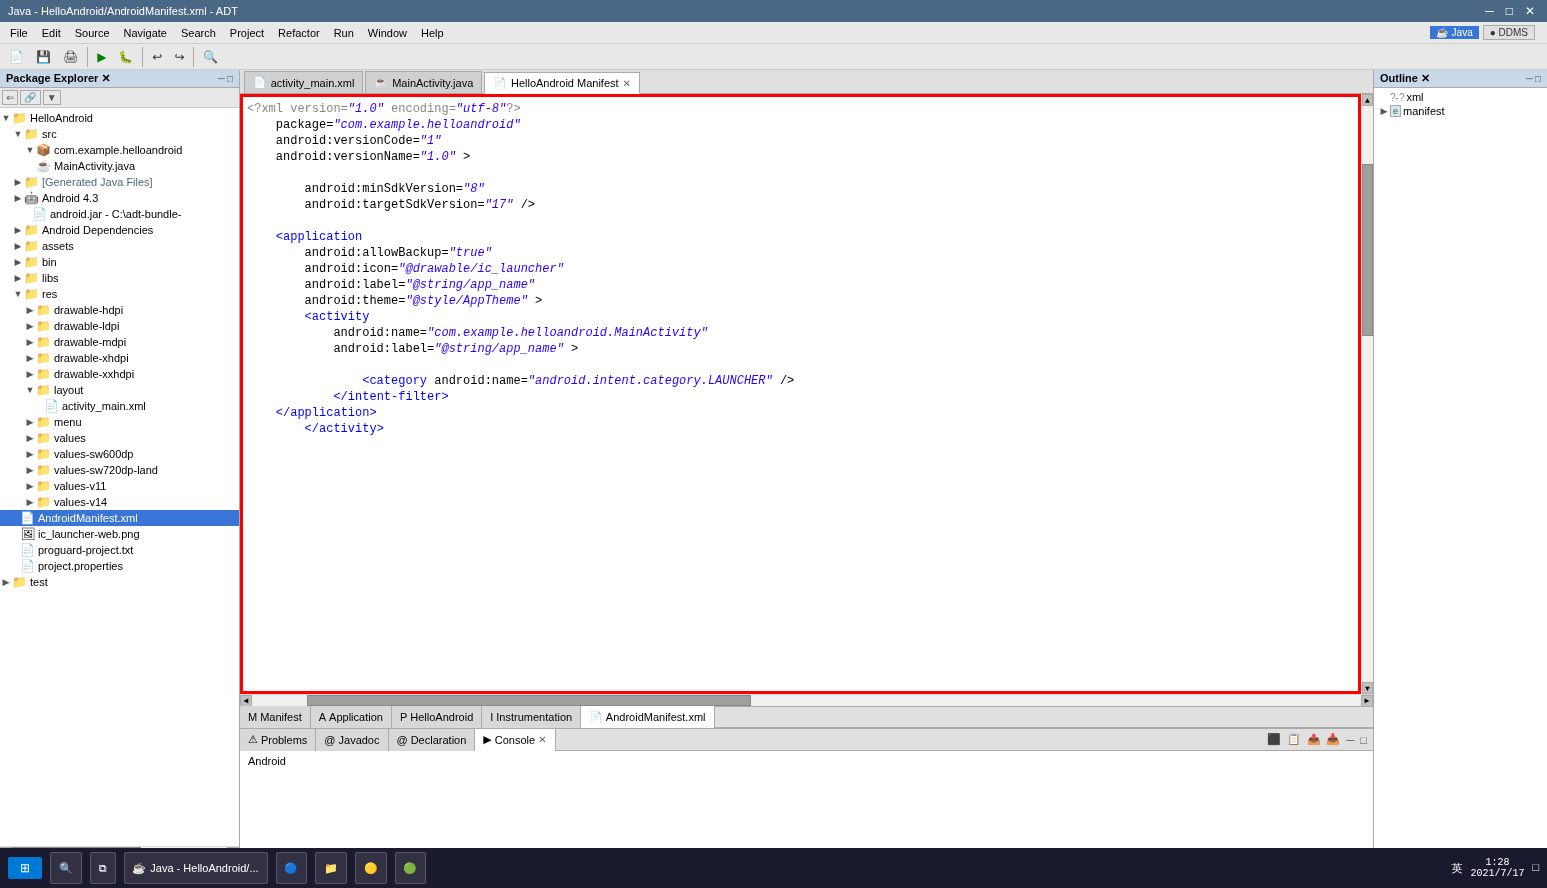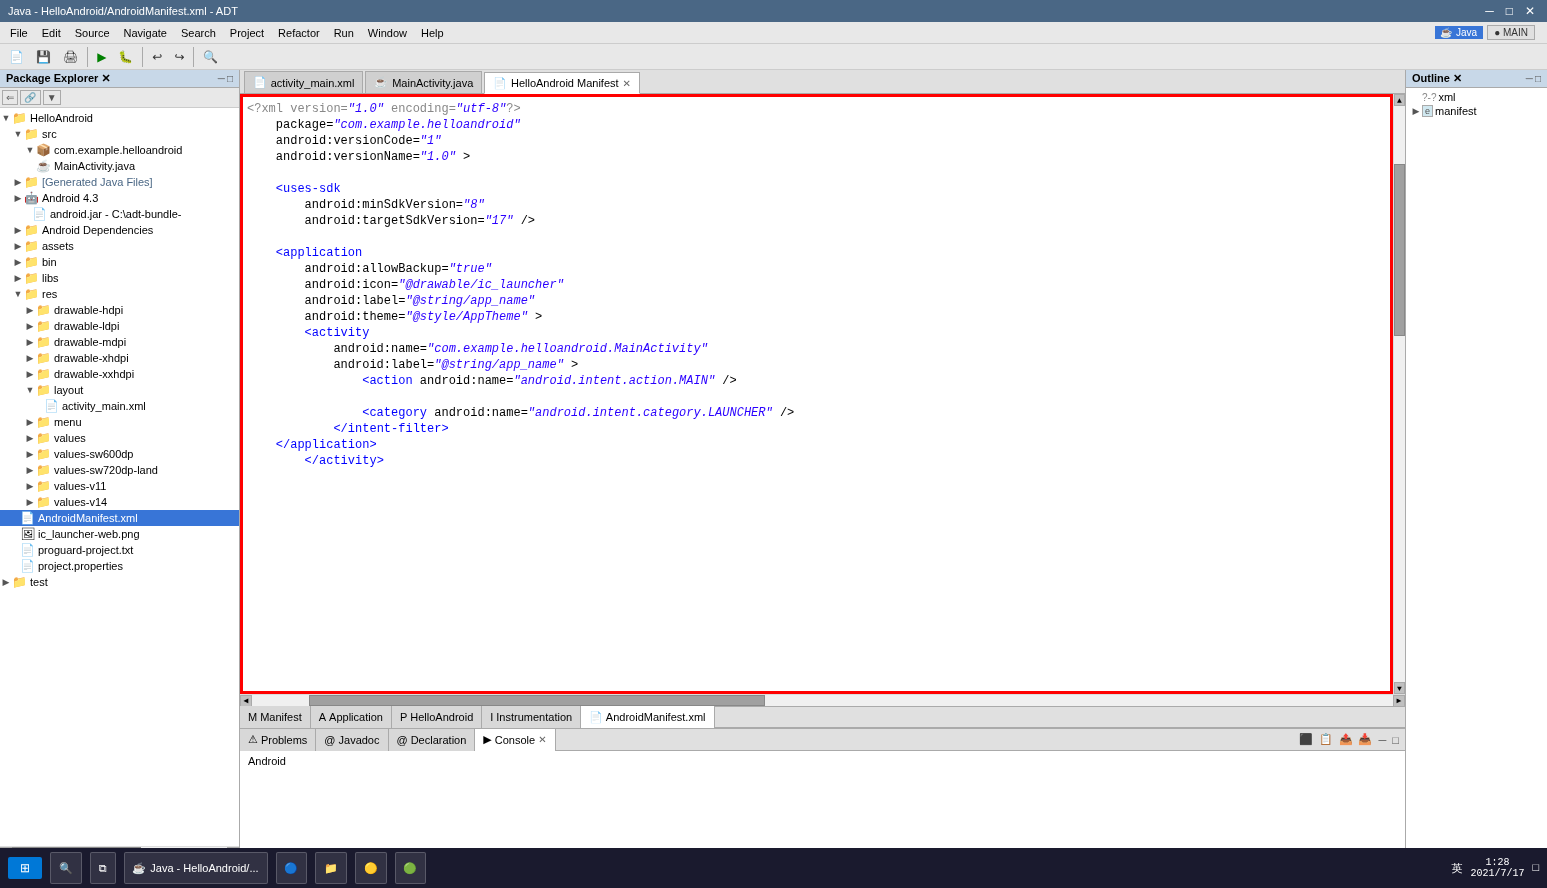--- a/index.html
+++ b/index.html
@@ -224,21 +224,21 @@
       flex: 1;
       background: white;
       padding: 4px 8px;
       font-family: 'Segoe UI', sans-serif;
       font-size: 11px;
       overflow: auto;
     }
 
     
     .panel-outline {
-      width: 142px;
+      width: 174px;
       background: white;
       border-left: 1px solid #aaa;
       display: flex;
       flex-direction: column;
     }
 
     .outline-content {
       flex: 1;
       overflow-y: auto;
       padding: 2px 4px;
@@ -312,21 +312,21 @@
   <span class="menu-item">Navigate</span>
   <span class="menu-item">Search</span>
   <span class="menu-item">Project</span>
   <span class="menu-item">Refactor</span>
   <span class="menu-item">Run</span>
   <span class="menu-item">Window</span>
   <span class="menu-item">Help</span>
   <div style="flex:1"></div>
   <div style="display:flex;gap:4px;align-items:center;margin-right:8px;">
     <span style="background:#3875d7;color:white;padding:1px 6px;font-size:10px;cursor:pointer;">☕ Java</span>
-    <span style="background:#e0e0e0;color:#333;padding:1px 6px;font-size:10px;cursor:pointer;border:1px solid #aaa;">● MAIN</span>
+    <span style="background:#e0e0e0;color:#333;padding:1px 6px;font-size:10px;cursor:pointer;border:1px solid #aaa;">● DDMS</span>
   </div>
 </div>
 
 <div class="toolbar">
   <button class="toolbar-btn">📄</button>
   <button class="toolbar-btn">💾</button>
   <button class="toolbar-btn">🖨</button>
   <div class="toolbar-sep"></div>
   <button class="toolbar-btn" style="color:green;">▶</button>
   <button class="toolbar-btn">🐛</button>
@@ -575,23 +575,20 @@
             <div class="code-line">
               <span class="line-content">    android:versionCode=<span class="xml-val">"1"</span></span>
             </div>
             <div class="code-line">
               <span class="line-content">    android:versionName=<span class="xml-val">"1.0"</span> &gt;</span>
             </div>
             <div class="code-line">
               <span class="line-content"></span>
             </div>
             <div class="code-line">
-              <span class="line-content">    <span class="xml-bracket">&lt;</span><span class="xml-tag">uses-sdk</span></span>
-            </div>
-            <div class="code-line">
               <span class="line-content">        android:minSdkVersion=<span class="xml-val">"8"</span></span>
             </div>
             <div class="code-line">
               <span class="line-content">        android:targetSdkVersion=<span class="xml-val">"17"</span> /&gt;</span>
             </div>
             <div class="code-line">
               <span class="line-content"></span>
             </div>
             <div class="code-line">
               <span class="line-content">    <span class="xml-bracket">&lt;</span><span class="xml-tag">application</span></span>
@@ -609,23 +606,20 @@
               <span class="line-content">        android:theme=<span class="xml-val">"@style/AppTheme"</span> &gt;</span>
             </div>
             <div class="code-line">
               <span class="line-content">        <span class="xml-bracket">&lt;</span><span class="xml-tag">activity</span></span>
             </div>
             <div class="code-line">
               <span class="line-content">            android:name=<span class="xml-val">"com.example.helloandroid.MainActivity"</span></span>
             </div>
             <div class="code-line">
               <span class="line-content">            android:label=<span class="xml-val">"@string/app_name"</span> &gt;</span>
-            </div>
-            <div class="code-line">
-              <span class="line-content">                <span class="xml-bracket">&lt;</span><span class="xml-tag">action</span> android:name=<span class="xml-val">"android.intent.action.MAIN"</span> /&gt;</span>
             </div>
             <div class="code-line">
               <span class="line-content"></span>
             </div>
             <div class="code-line">
               <span class="line-content">                <span class="xml-bracket">&lt;</span><span class="xml-tag">category</span> android:name=<span class="xml-val">"android.intent.category.LAUNCHER"</span> /&gt;</span>
             </div>
             <div class="code-line">
               <span class="line-content">            <span class="xml-bracket">&lt;/</span><span class="xml-tag">intent-filter</span><span class="xml-bracket">&gt;</span></span>
             </div>

